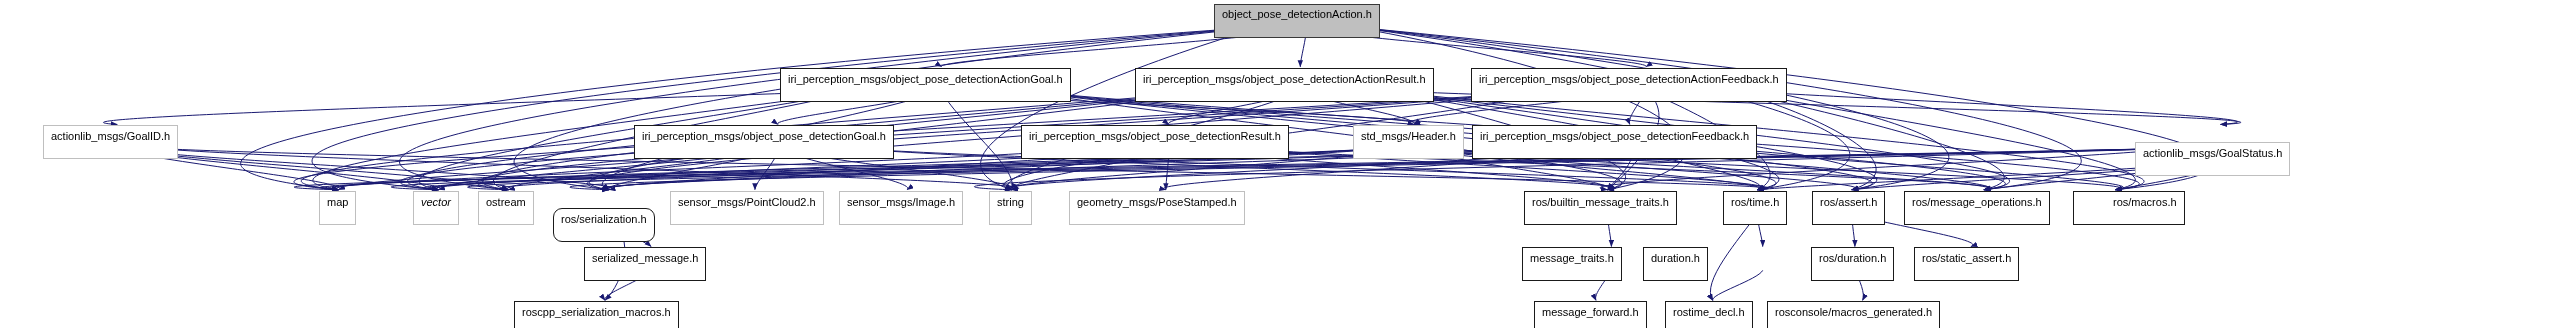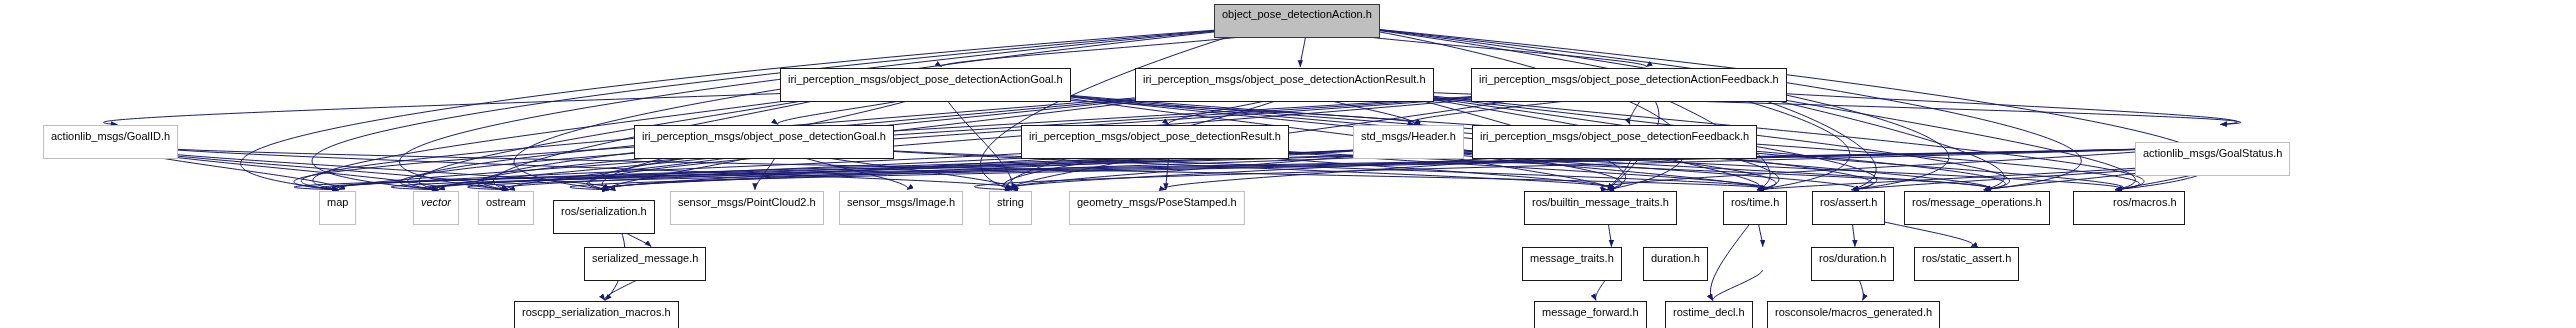--- a/index.html
+++ b/index.html
@@ -167,21 +167,21 @@
     <div class="node linked" style="top: 68px; left: 1471px;">iri_perception_msgs/object_pose_detectionActionFeedback.h</div>
     <div class="node plain" style="top: 125px; left: 43px;">actionlib_msgs/GoalID.h</div>
     <div class="node linked" style="top: 125px; left: 634px;">iri_perception_msgs/object_pose_detectionGoal.h</div>
     <div class="node linked" style="top: 125px; left: 1021px;">iri_perception_msgs/object_pose_detectionResult.h</div>
     <div class="node plain" style="top: 125px; left: 1353px;">std_msgs/Header.h</div>
     <div class="node linked" style="top: 125px; left: 1472px;">iri_perception_msgs/object_pose_detectionFeedback.h</div>
     <div class="node plain" style="top: 125px; left: 2135px; margin-top: 17px;">actionlib_msgs/GoalStatus.h</div>
     <div class="node plain" style="top: 191px; left: 319px;">map</div>
     <div class="node plain" style="top: 191px; left: 413px; font-style: italic;">vector</div>
     <div class="node plain" style="top: 191px; left: 478px;">ostream</div>
-    <div class="node linked" style="top: 200px; left: 553px;">ros/serialization.h</div>
+    <div class="node linked" style="top: 208px; left: 553px; border-radius: 9px;">ros/serialization.h</div>
     <div class="node plain" style="top: 191px; left: 670px;">sensor_msgs/PointCloud2.h</div>
     <div class="node plain" style="top: 191px; left: 839px;">sensor_msgs/Image.h</div>
     <div class="node plain" style="top: 191px; left: 989px;">string</div>
     <div class="node plain" style="top: 191px; left: 1069px;">geometry_msgs/PoseStamped.h</div>
     <div class="node linked" style="top: 191px; left: 1524px;">ros/builtin_message_traits.h</div>
     <div class="node linked" style="top: 191px; left: 1723px;">ros/time.h</div>
     <div class="node linked" style="top: 191px; left: 1812px;">ros/assert.h</div>
     <div class="node linked" style="top: 191px; left: 1904px;">ros/message_operations.h</div>
     <div class="node linked" style="top: 191px; left: 2073px; padding-left: 39px;">ros/macros.h</div>
     <div class="node linked" style="top: 247px; left: 584px;">serialized_message.h</div>

